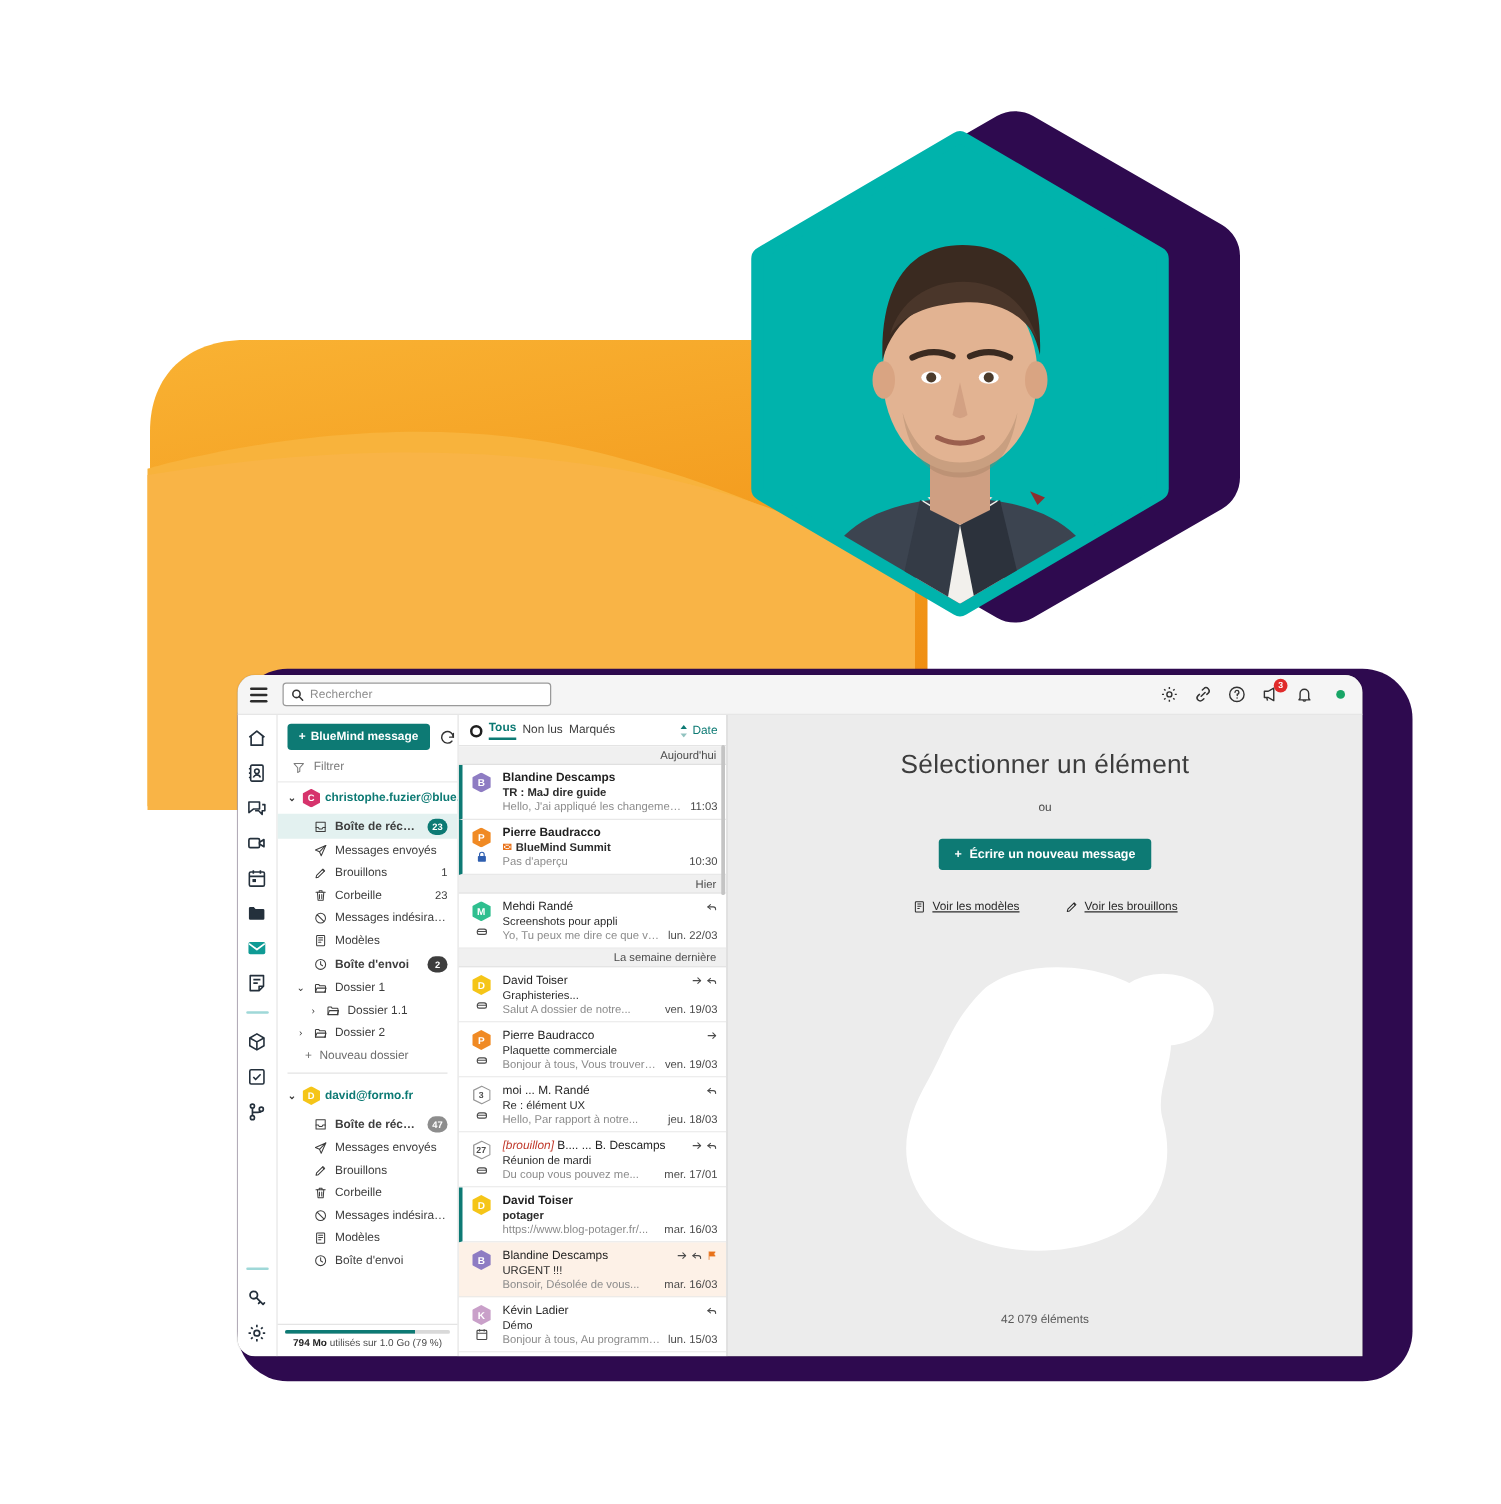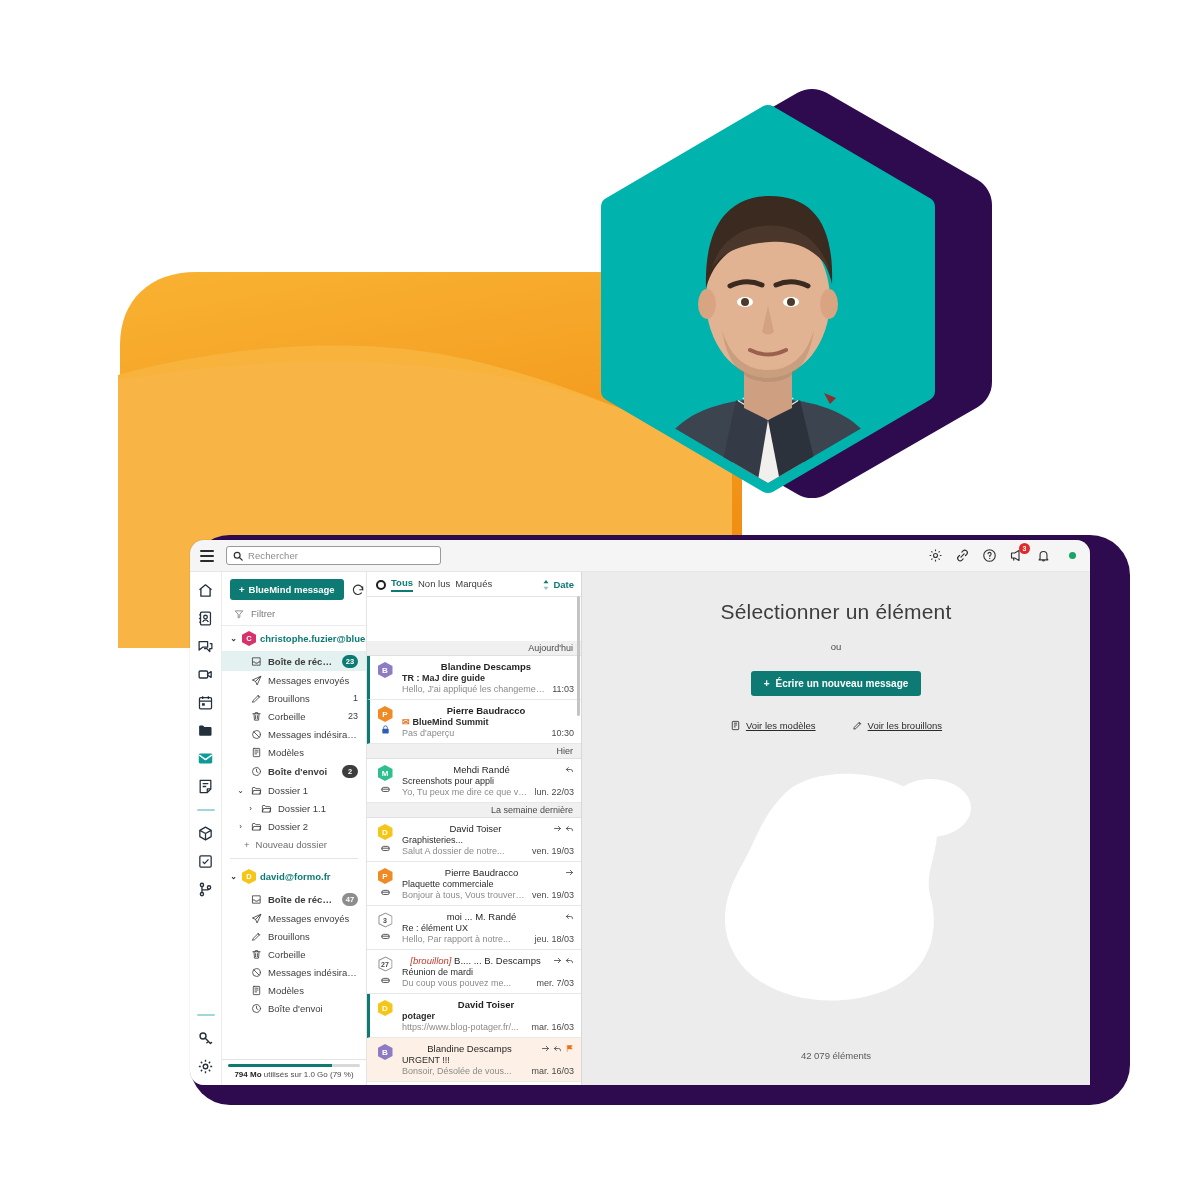--- a/index.html
+++ b/index.html
@@ -136,22 +136,22 @@
     width:215px; flex:0 0 215px; background:#fff; display:flex; flex-direction:column;
     border-right:1px solid #d8d8d8; min-height:0; position:relative;
   }
   .ml-head{
     display:flex; align-items:center; gap:5px; padding:5px 7px 4px 9px;
     border-bottom:1px solid #e4e4e4; flex:0 0 auto;
   }
   .ml-circle{ width:10px;height:10px;border:2px solid #1f1f1f;border-radius:50%; flex:0 0 10px;}
   .ml-tab{ font-size:9.5px; color:#3d3d3d; cursor:pointer; padding-bottom:2px;}
   .ml-tab.on{ color:#0d7a74; font-weight:bold; border-bottom:2px solid #0d7a74;}
-  .ml-sort{ margin-left:auto; display:flex; align-items:center; gap:3px; font-size:9.5px; font-weight:bold; color:#0d7a74; cursor:pointer;}
-  .ml-scroll{ flex:1 1 auto; overflow:hidden; min-height:0; position:relative;margin-top:44px;}
+  .ml-sort{ margin-left:auto; display:flex; align-items:center; gap:3px; font-size:9.5px; font-weight:normal; color:#0d7a74; cursor:pointer;}
+  .ml-scroll{ flex:1 1 auto; overflow:hidden; min-height:0; position:relative;}
   .grp{
     background:#f0f0f0; font-size:9px; color:#4a4a4a; text-align:right;
     padding:2px 8px 2px 0; border-bottom:1px solid #e0e0e0;
   }
   .msg{
     display:flex; gap:5px; padding:5px 7px 5px 6px; border-bottom:1px solid #e8e8e8;
     position:relative; cursor:pointer; background:#fff;
   }
   .msg.unread{ border-left:3px solid #0d7a74; padding-left:3px;}
   .msg.flagged{ background:#fdf1e7; }
@@ -161,21 +161,21 @@
     color:#fff; font-size:8px; font-weight:bold;
     clip-path:polygon(50% 0%,100% 25%,100% 75%,50% 100%,0% 75%,0% 25%);
   }
   .av-hex.cnt-hex{ background:none; color:#4a4a4a; position:relative; }
   .av-hex.cnt-hex svg{ position:absolute; inset:0; width:15px;height:16px;}
   .av-hex.cnt-hex span{ position:relative; font-size:7px; }
   .msg-sub-ico{ width:11px;height:11px;color:#4a4a4a;}
   .msg-sub-ico svg{width:11px;height:11px;display:block;}
   .msg-sub-ico.lock{ color:#2f5fb0; }
   .msg-body{ flex:1 1 auto; min-width:0; }
-  .m-line1{ display:flex; align-items:center; gap:4px;text-align:center;}
+  .m-line1{ display:flex; align-items:center; gap:4px;}
   .m-from{ font-size:9.5px; color:#1f1f1f; white-space:nowrap; overflow:hidden; text-overflow:ellipsis; flex:1 1 auto;}
   .msg.unread .m-from{ font-weight:bold; }
   .m-icons{ display:flex; align-items:center; gap:3px; flex:0 0 auto; color:#4a4a4a;}
   .m-icons svg{ width:9px;height:9px;display:block;}
   .m-icons .flag{ color:#e8721a; }
   .m-subj{ font-size:9px; color:#2b2b2b; white-space:nowrap; overflow:hidden; text-overflow:ellipsis; display:flex; align-items:center; gap:3px; margin-top:1px;}
   .msg.unread .m-subj{ font-weight:bold; }
   .m-line3{ display:flex; align-items:baseline; gap:5px; margin-top:1px;}
   .m-prev{ font-size:9px; color:#8b8b8b; white-space:nowrap; overflow:hidden; text-overflow:ellipsis; flex:1 1 auto;}
   .m-date{ font-size:9px; color:#4a4a4a; flex:0 0 auto; white-space:nowrap;}
@@ -865,21 +865,21 @@
                       <path d="M3.5 12H15a5 5 0 0 1 5 5v1"></path>
                     </svg>
                   </span>
                 </span>
               </span>
               <span class="m-subj">
                 <span>Réunion de mardi</span>
               </span>
               <span class="m-line3">
                 <span class="m-prev">Du coup vous pouvez me...</span>
-                <span class="m-date">mer. 7/03</span>
+                <span class="m-date">mer. 17/01</span>
               </span>
             </span>
           </div>
           <div class="msg unread">
             <span class="msg-av">
               <span class="av-hex" style="background:#f5c518">D</span>
             </span>
             <span class="msg-body">
               <span class="m-line1">
                 <span class="m-from">David Toiser</span>

